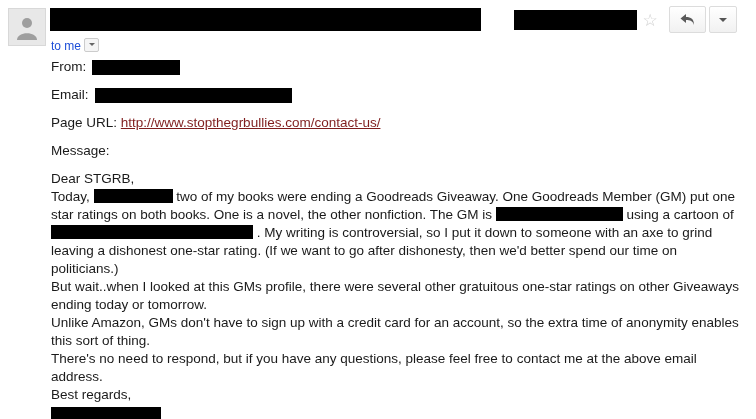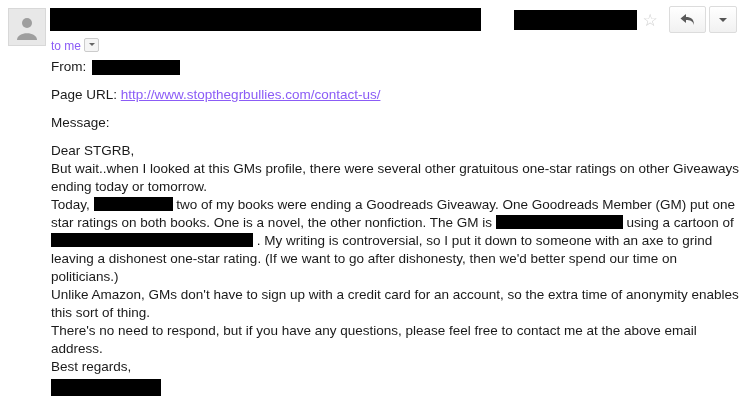--- a/index.html
+++ b/index.html
@@ -109,21 +109,21 @@
     border-right: 4px solid transparent;
     border-top: 4px solid #555555;
     margin: 11px auto 0 auto;
   }
 
   .to-me {
     position: absolute;
     left: 51px;
     top: 36px;
     font-size: 12px;
-    color: #8b5cf6;
+    color: #1d4ed8;
   }
   .to-me-caret {
     display: inline-block;
     width: 13px;
     height: 12px;
     border: 1px solid #cccccc;
     background: #f5f5f5;
     border-radius: 2px;
     position: relative;
     top: 2px;
@@ -149,21 +149,21 @@
 
   .field-line {
     margin-bottom: 10px;
     white-space: nowrap;
   }
   .field-label { }
 
   .field-line .redacted { margin-left: 6px; }
 
   .link {
-    color: #8b5cf6;
+    color: #7f1d1d;
     cursor: pointer;
   }
 
   .message-label { margin: 0 8px 10px 0; }
   .greeting { margin: 0 0 0 0; }
 
   .para { margin: 0; max-width: 690px; }
 
   .inline-red { position: relative; top: -1px; }
 </style>
@@ -201,42 +201,45 @@
       <span>to me</span><span class="to-me-caret"><i></i></span>
     </div>
   </div>
 
   <div class="body-area">
 
     <div class="field-line">
       <span class="field-label">From:</span><span class="redacted" style="width:88px;height:15px;"></span>
     </div>
 
+    <div class="field-line">
+      <span class="field-label">Email:</span><span class="redacted" style="width:197px;height:15px;"></span>
+    </div>
 
     <div class="field-line">
       <span class="field-label">Page URL:</span>
       <a class="link" href="#">http://www.stopthegrbullies.com/contact-us/</a>
     </div>
 
     <div class="message-label">Message:</div>
 
     <div class="greeting">Dear STGRB,</div>
-
-    <p class="para">But wait..when I looked at this GMs profile, there were several other gratuitous one-star ratings on other Giveaways ending today or tomorrow.</p>
 
     <p class="para">
       <span>Today,</span>
       <span class="redacted inline-red" style="width:79px;height:14px;"></span>
       <span>two of my books were ending a Goodreads Giveaway. One Goodreads Member (GM) put one star ratings on both books. One is a novel, the other nonfiction. The GM is</span>
       <span class="redacted inline-red" style="width:127px;height:14px;"></span>
       <span>using a cartoon of</span>
       <span class="redacted inline-red" style="width:202px;height:14px;"></span>
       <span>. My writing is controversial, so I put it down to someone with an axe to grind leaving a dishonest one-star rating. (If we want to go after dishonesty, then we'd better spend our time on politicians.)</span>
     </p>
 
+    <p class="para">But wait..when I looked at this GMs profile, there were several other gratuitous one-star ratings on other Giveaways ending today or tomorrow.</p>
+
     <p class="para">Unlike Amazon, GMs don't have to sign up with a credit card for an account, so the extra time of anonymity enables this sort of thing.</p>
 
     <p class="para">There's no need to respond, but if you have any questions, please feel free to contact me at the above email address.</p>
 
     <p class="para">Best regards,</p>
 
     <div class="redacted" style="width:110px;height:17px;margin-top:3px;"></div>
 
   </div>
 </div>

